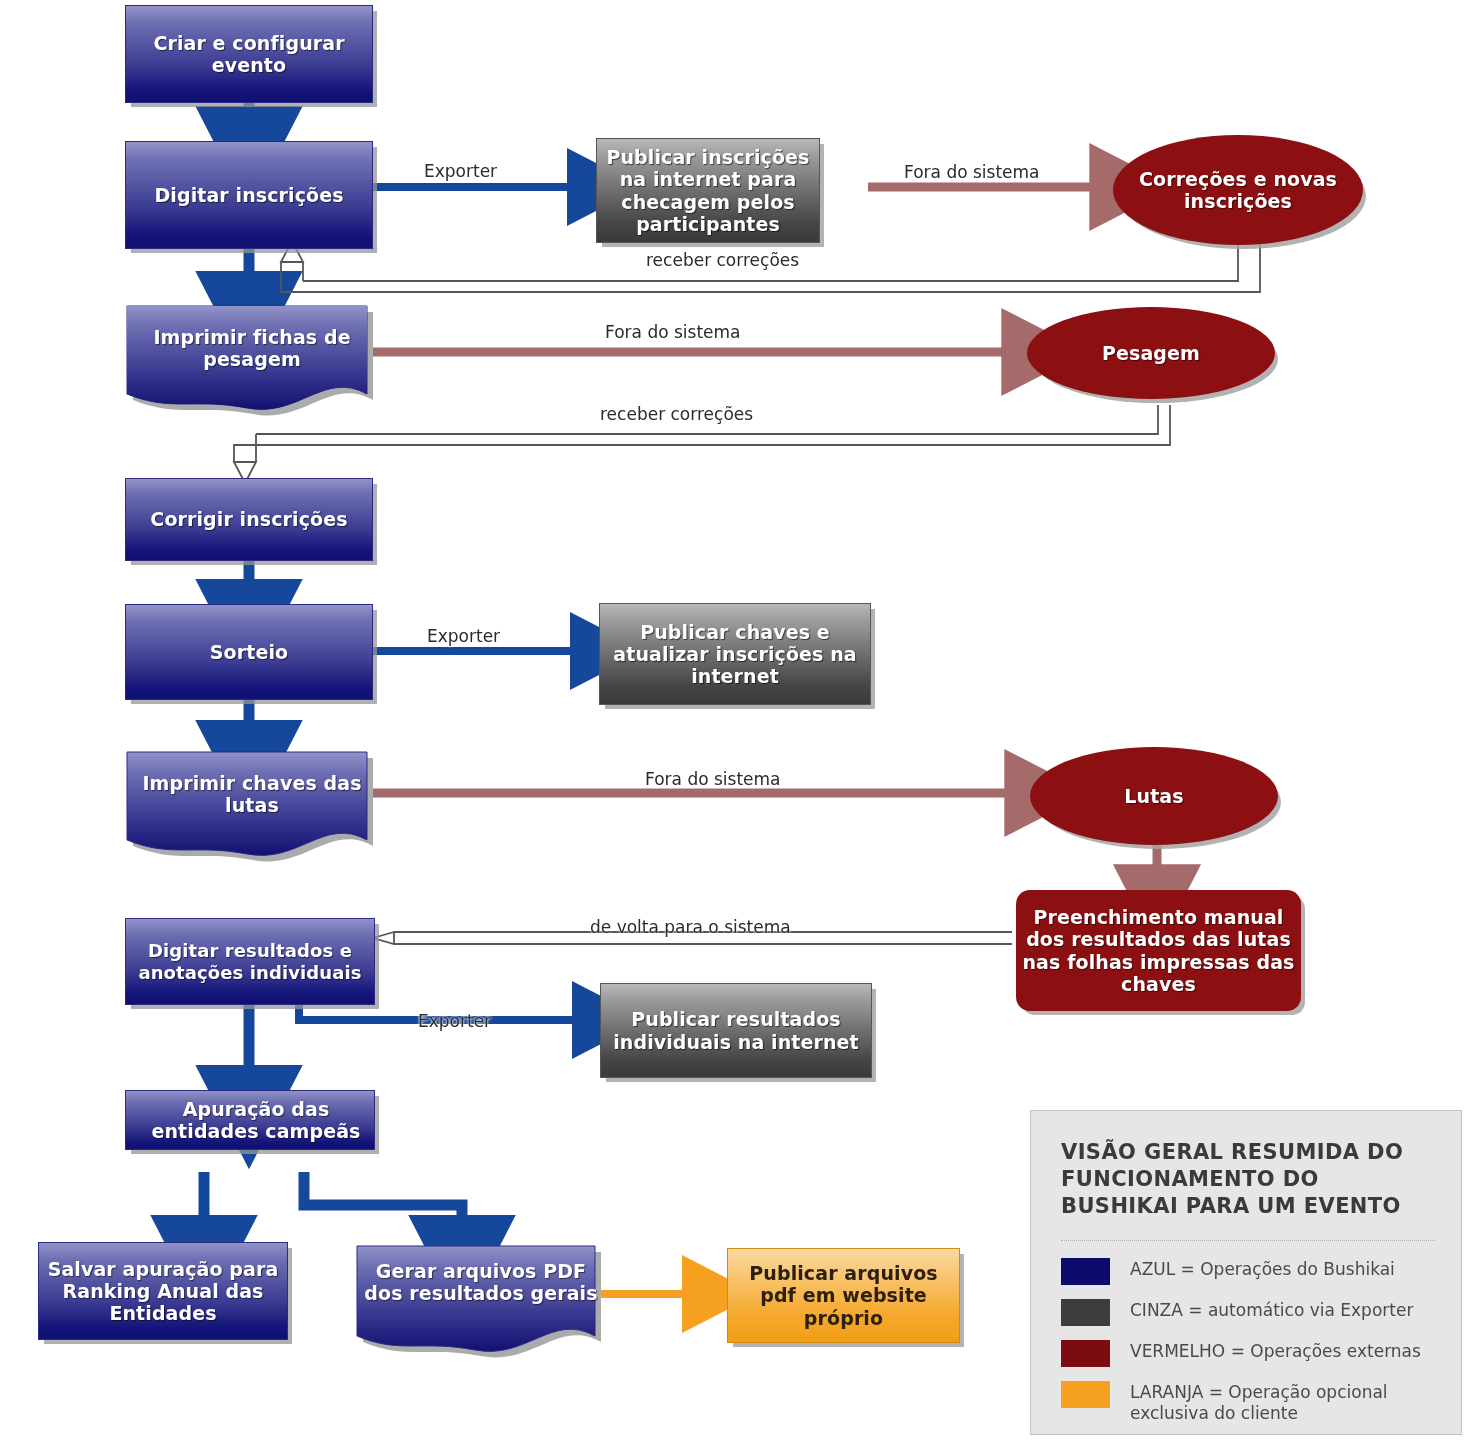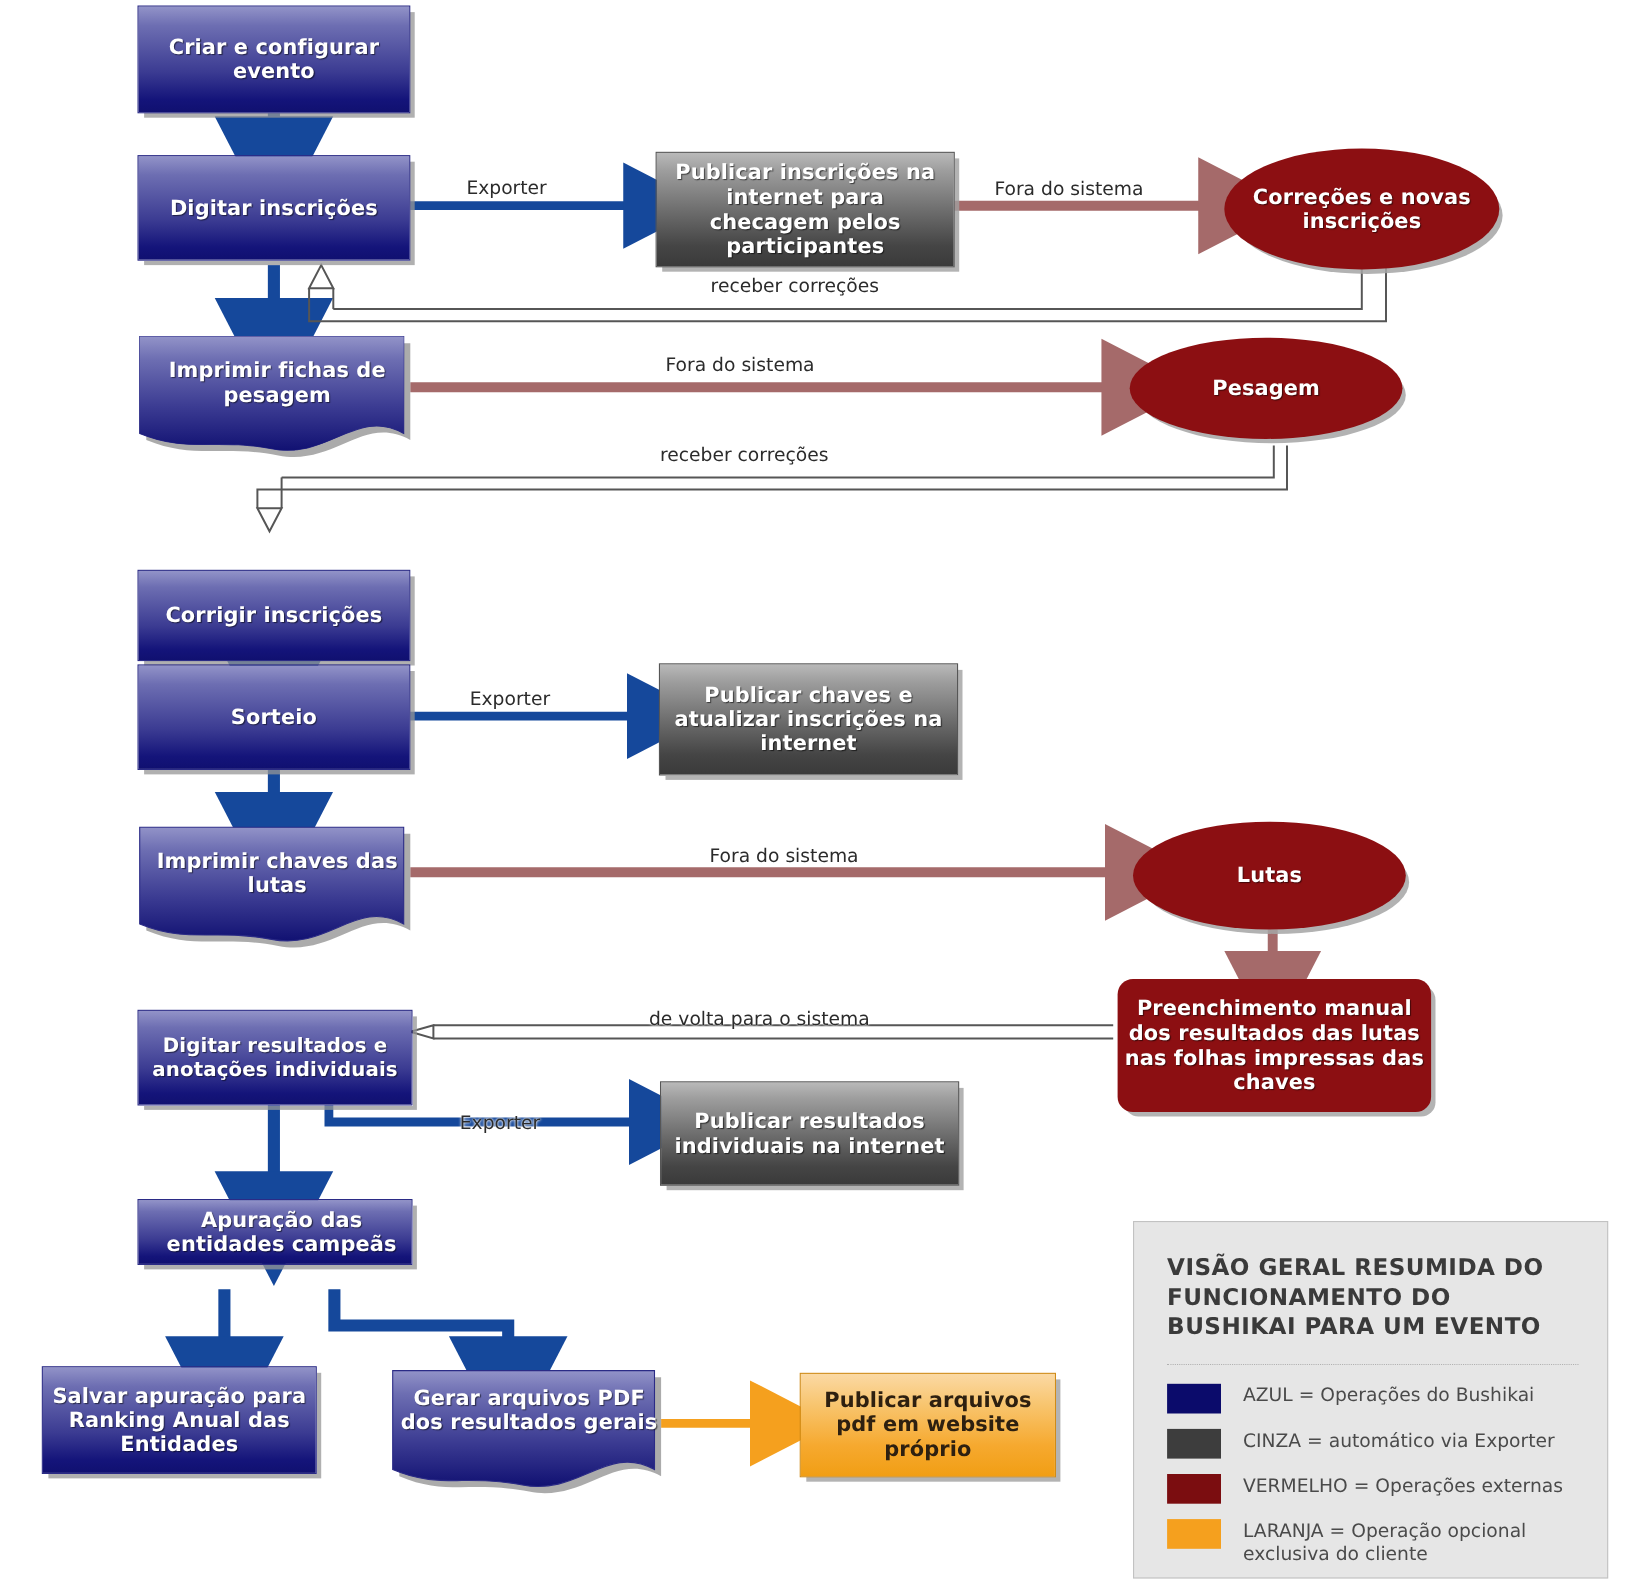--- a/index.html
+++ b/index.html
@@ -224,25 +224,25 @@
       <path d="M1012,932 L394,932"></path>
       <path d="M1012,944 L394,944"></path>
       <path d="M394,932 L373,938 L394,944 z" fill="#ffffff"></path>
     </g>
   </svg>
 
   <div class="node n-blue" style="left:125px;top:5px;width:248px;height:98px;">
     <span class="lbl">Criar e configurar evento</span>
   </div>
 
-  <div class="node n-blue" style="left:125px;top:141px;width:248px;height:96px;">
+  <div class="node n-blue" style="left:125px;top:141px;width:248px;height:108px;">
     <span class="lbl">Digitar inscrições</span>
   </div>
 
-  <div class="node n-gray" style="left:596px;top:138px;width:272px;height:105px;">
+  <div class="node n-gray" style="left:596px;top:138px;width:224px;height:105px;">
     <span class="lbl">Publicar inscrições na internet para checagem pelos participantes</span>
   </div>
 
   <div class="node n-ellipse" style="left:1113px;top:135px;width:250px;height:110px;">
     <span class="lbl">Correções e novas inscrições</span>
   </div>
 
   <div class="node n-doc" style="left:125px;top:302px;width:254px;height:118px;padding-top:24px;">
     <svg class="docbg" viewBox="0 0 254 118" preserveAspectRatio="none">
       <path d="M8,10 L248,10 L248,98 C205,74 180,122 128,112 C76,102 52,116 8,98 z" fill="rgba(150,150,150,.8)"></path>
@@ -257,21 +257,21 @@
         </linearGradient>
       </defs>
     </svg>
     <span class="lbl">Imprimir fichas de pesagem</span>
   </div>
 
   <div class="node n-ellipse" style="left:1027px;top:307px;width:248px;height:92px;justify-content:flex-end;">
     <span class="lbl">Pesagem</span>
   </div>
 
-  <div class="node n-blue" style="left:125px;top:478px;width:248px;height:83px;margin-top:40px;">
+  <div class="node n-blue" style="left:125px;top:478px;width:248px;height:83px;">
     <span class="lbl">Corrigir inscrições</span>
   </div>
 
   <div class="node n-blue" style="left:125px;top:604px;width:248px;height:96px;">
     <span class="lbl">Sorteio</span>
   </div>
 
   <div class="node n-gray" style="left:599px;top:603px;width:272px;height:102px;">
     <span class="lbl">Publicar chaves e atualizar inscrições na internet</span>
   </div>

